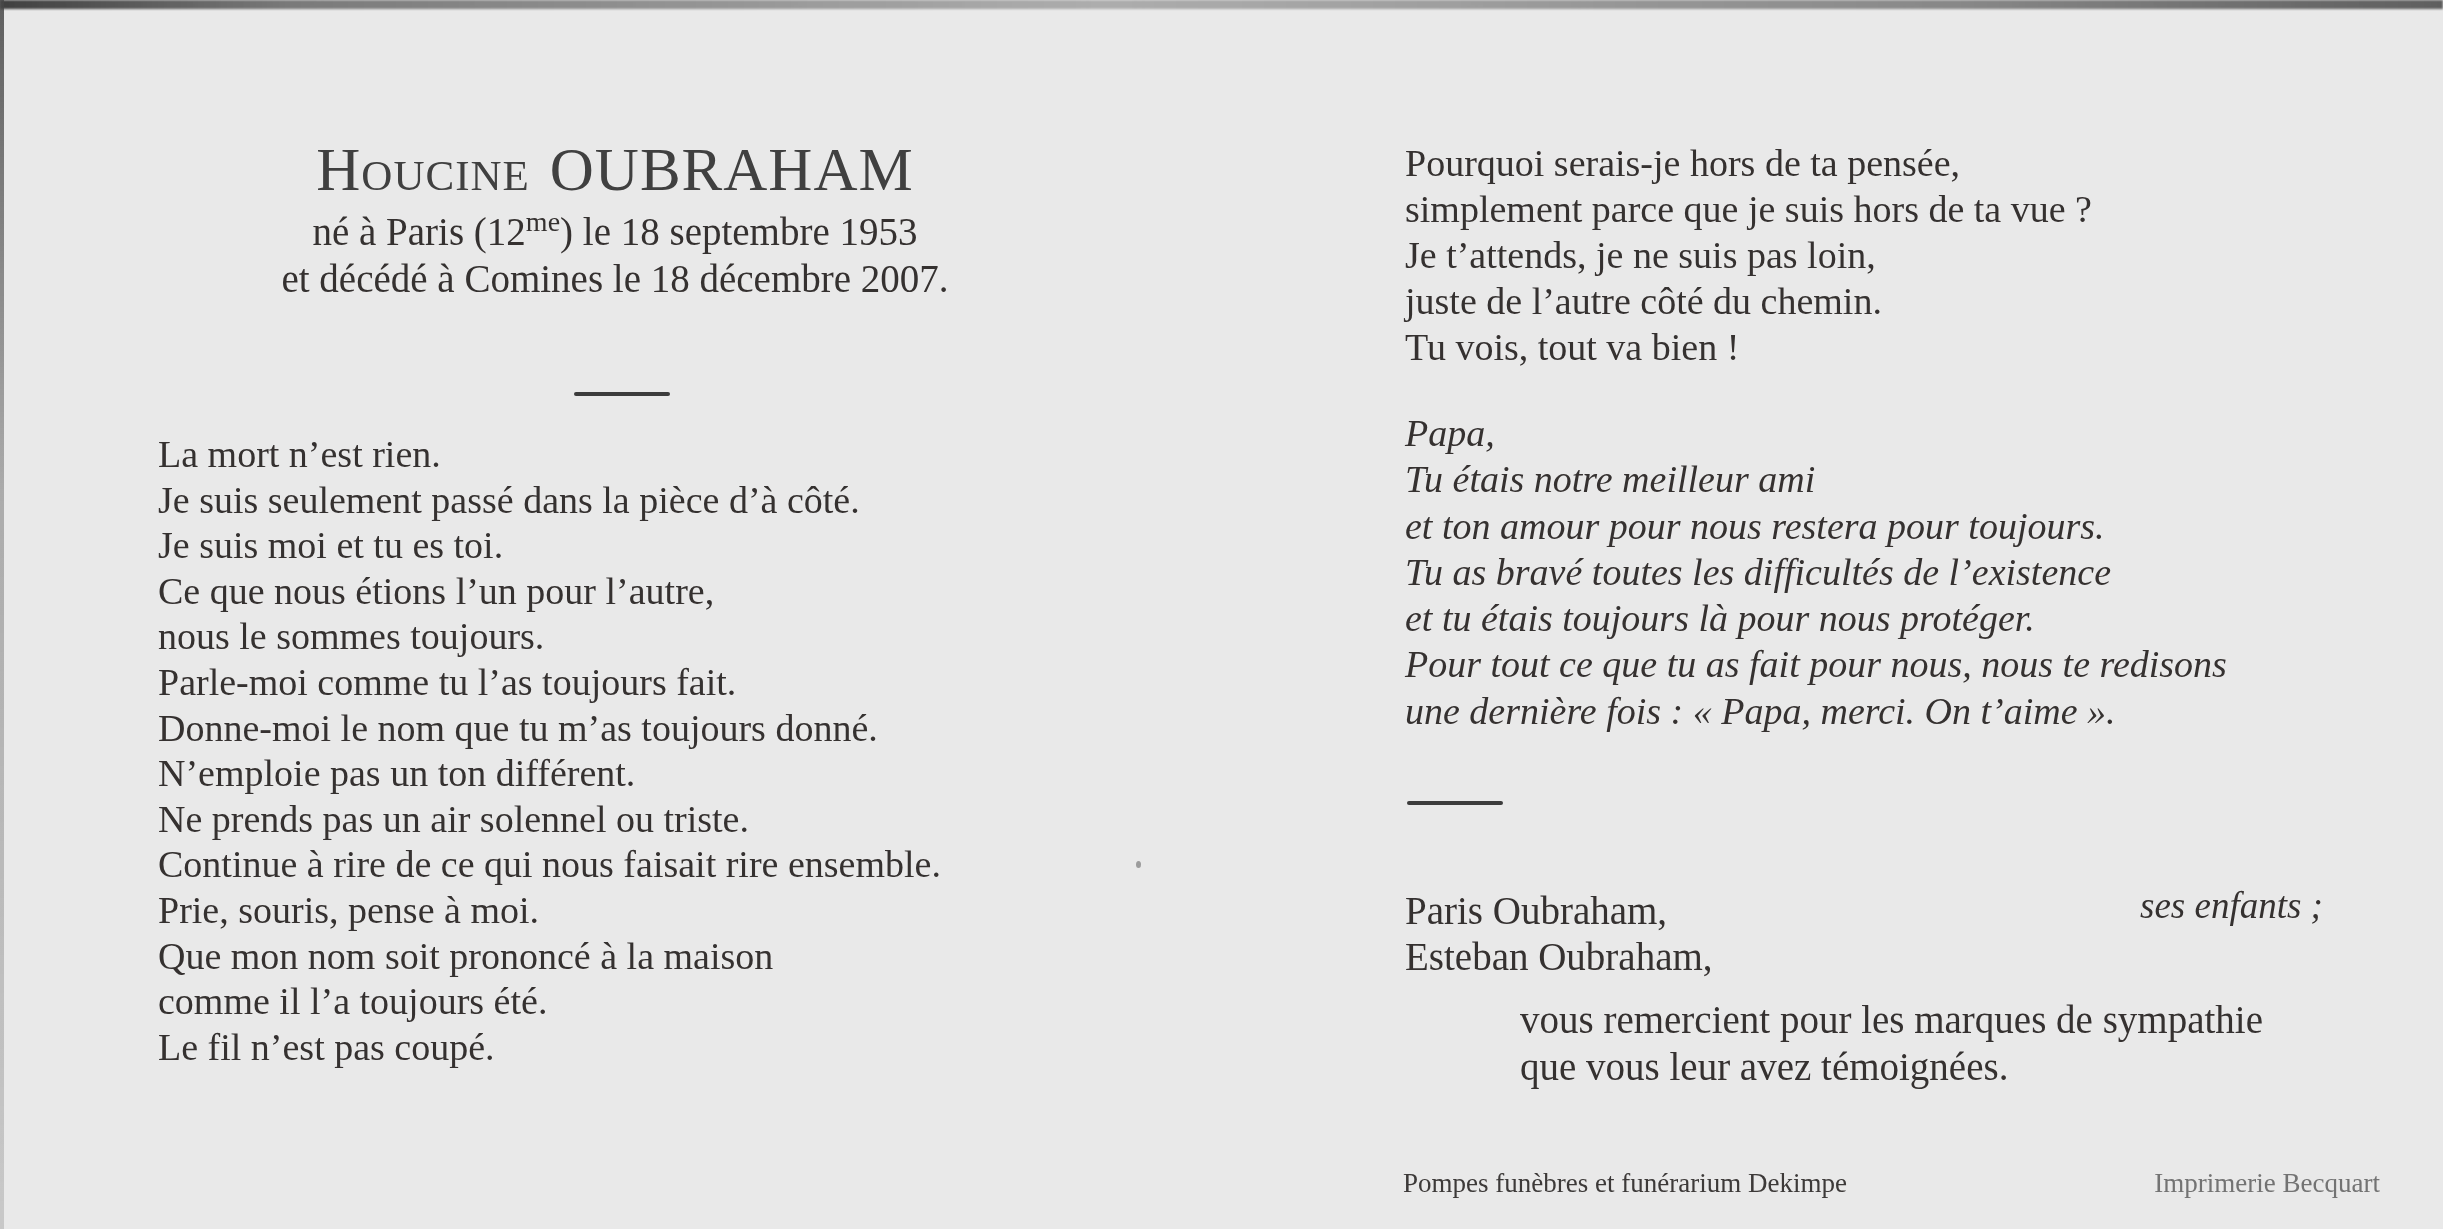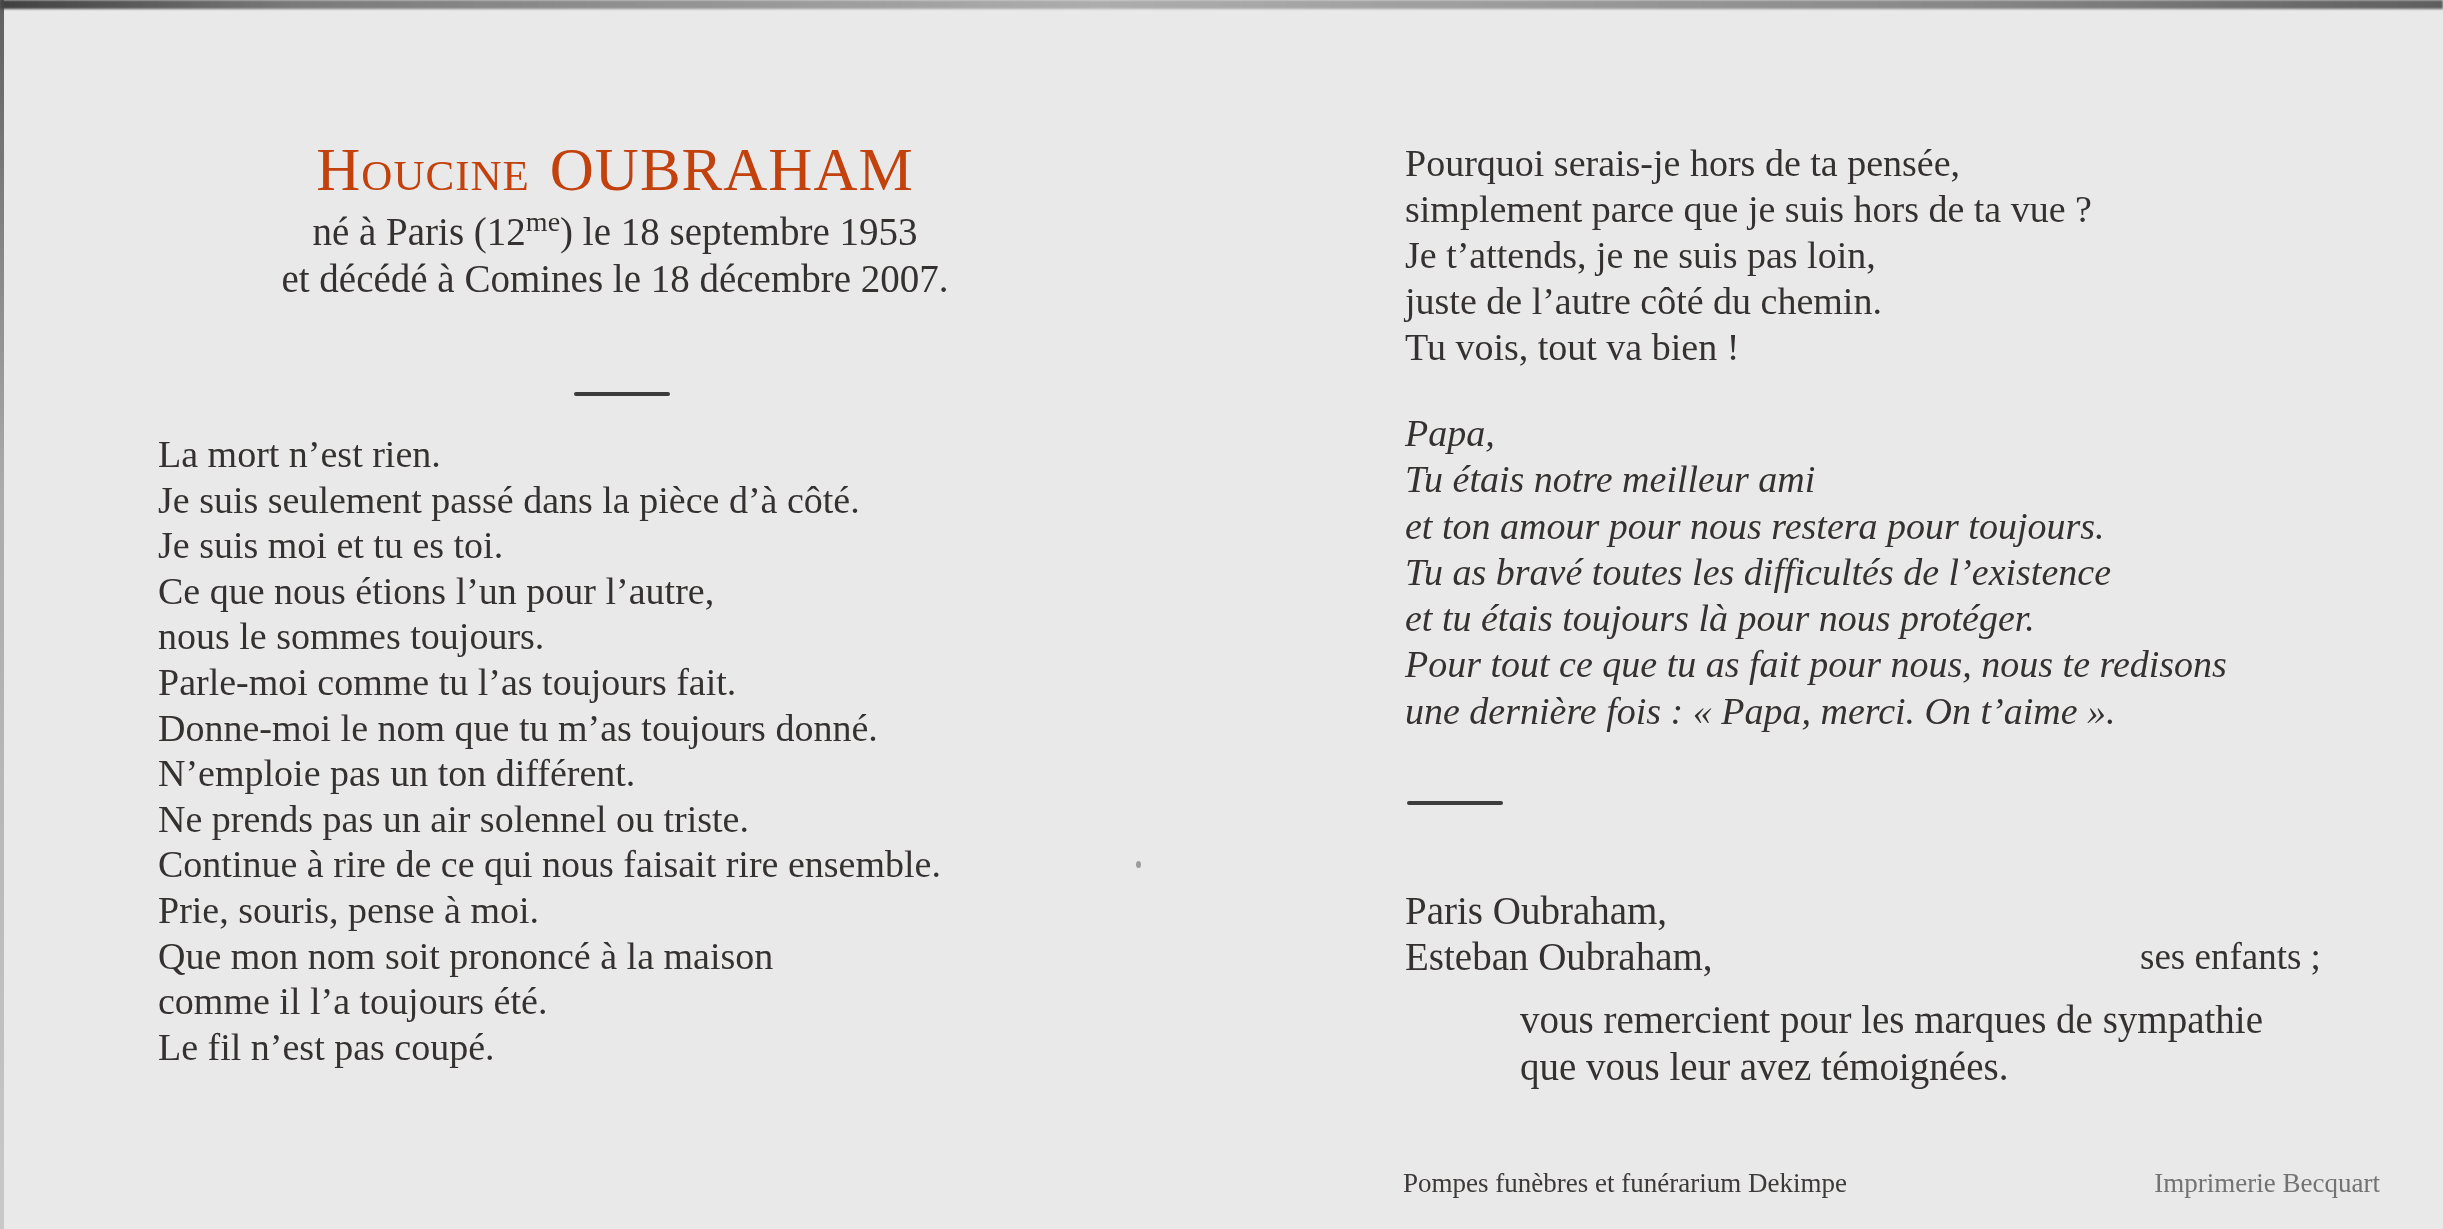--- a/index.html
+++ b/index.html
@@ -57,21 +57,21 @@
   }
   .intro-line {
     font-size: 39px;
     line-height: 50px;
     letter-spacing: 0.5px;
   }
   .deceased-name {
     margin-top: 4px;
     font-size: 61px;
     line-height: 76px;
-    color: #c2410c;
+    color: #404040;
     letter-spacing: 1px;
     white-space: nowrap;
   }
   .name-first { font-variant: small-caps; margin-right: 20px; }
   .name-last  { text-transform: uppercase; }
   .birth-line, .death-line {
     font-size: 39px;
     line-height: 47px;
   }
   .birth-sup {
@@ -114,22 +114,23 @@
   }
   .names {
     position: absolute;
     top: 888px; left: 1405px;
     font-size: 39px;
     line-height: 46px;
     white-space: nowrap;
   }
   .relation {
     position: absolute;
-    top: 935px; left: 2140px;
+    top: 884px; left: 2140px;
     font-size: 37px;
+    font-style: italic;
     white-space: nowrap;
     text-align: right;
   }
   .thanks {
     position: absolute;
     top: 996px; left: 1520px;
     font-size: 39px;
     line-height: 47px;
     white-space: nowrap;
   }

